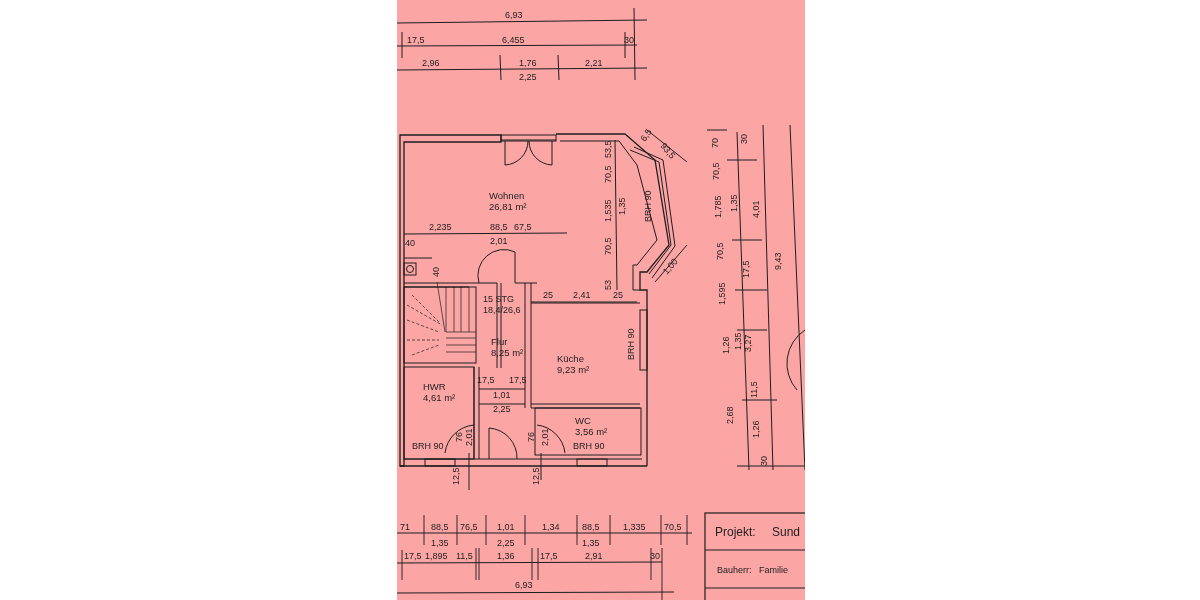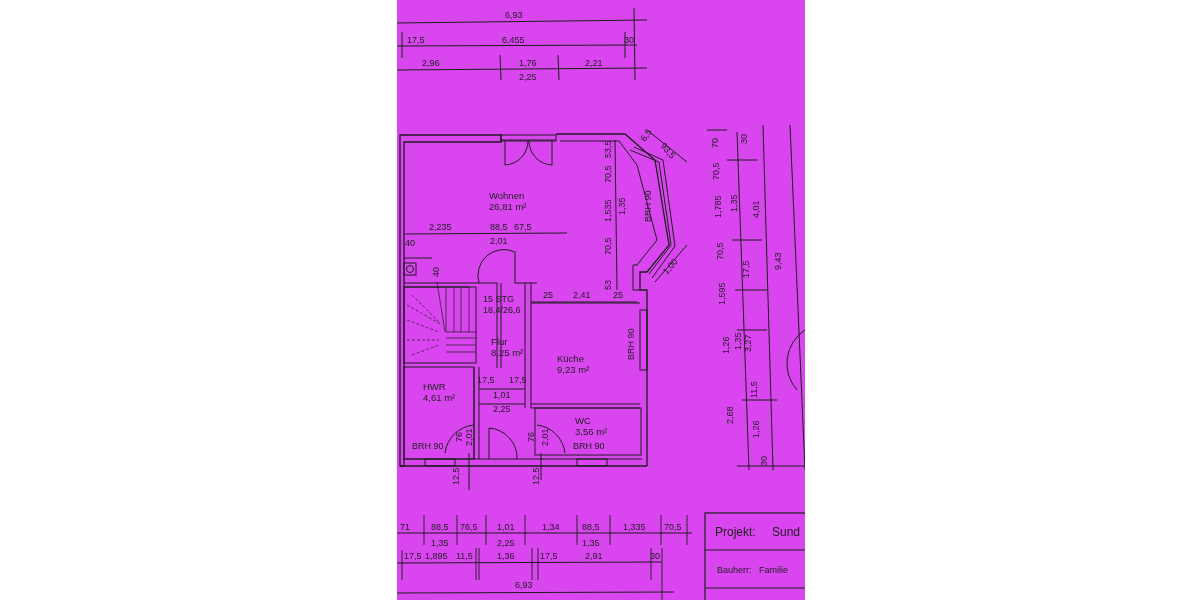--- a/index.html
+++ b/index.html
@@ -1,17 +1,17 @@
 <!DOCTYPE html>
 <html><head>
 <meta charset="utf-8">
 <style>
   html,body{margin:0;padding:0;background:#ffffff;}
   body{width:1200px;height:600px;position:relative;overflow:hidden;font-family:"Liberation Sans",sans-serif;}
-  #sheet{position:absolute;left:397px;top:0;width:408px;height:600px;background:#d946ef;overflow:hidden;}
+  #sheet{position:absolute;left:397px;top:0;width:408px;height:600px;background:#fca5a5;overflow:hidden;}
   #sheet svg{position:absolute;left:0;top:0;}
   .t{font-family:"Liberation Sans",sans-serif;fill:#1e1e1e;font-size:9px;}
   .room{font-size:9.5px;}
   .tb{font-family:"Liberation Sans",sans-serif;fill:#1e1e1e;}
 </style>
 </head>
 <body>
 
 <div id="sheet">
 <svg width="408" height="600" viewBox="0 0 408 600">

